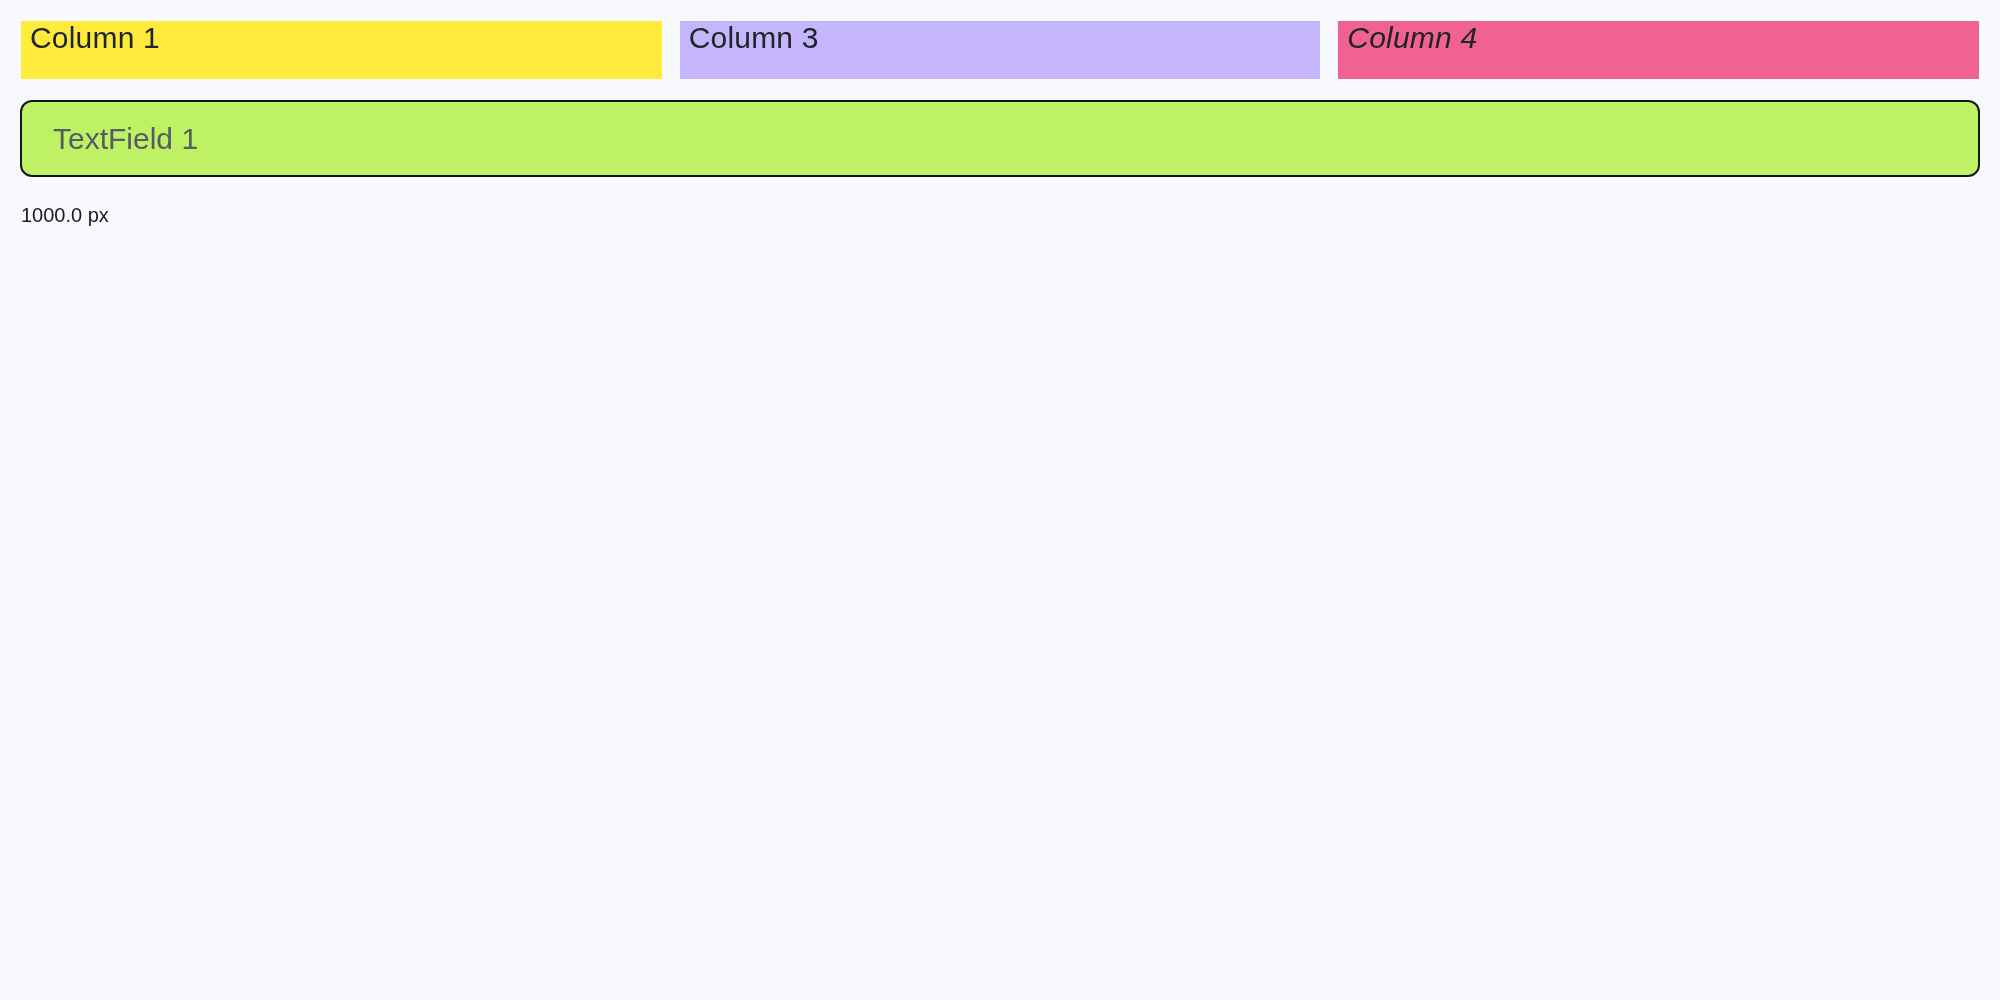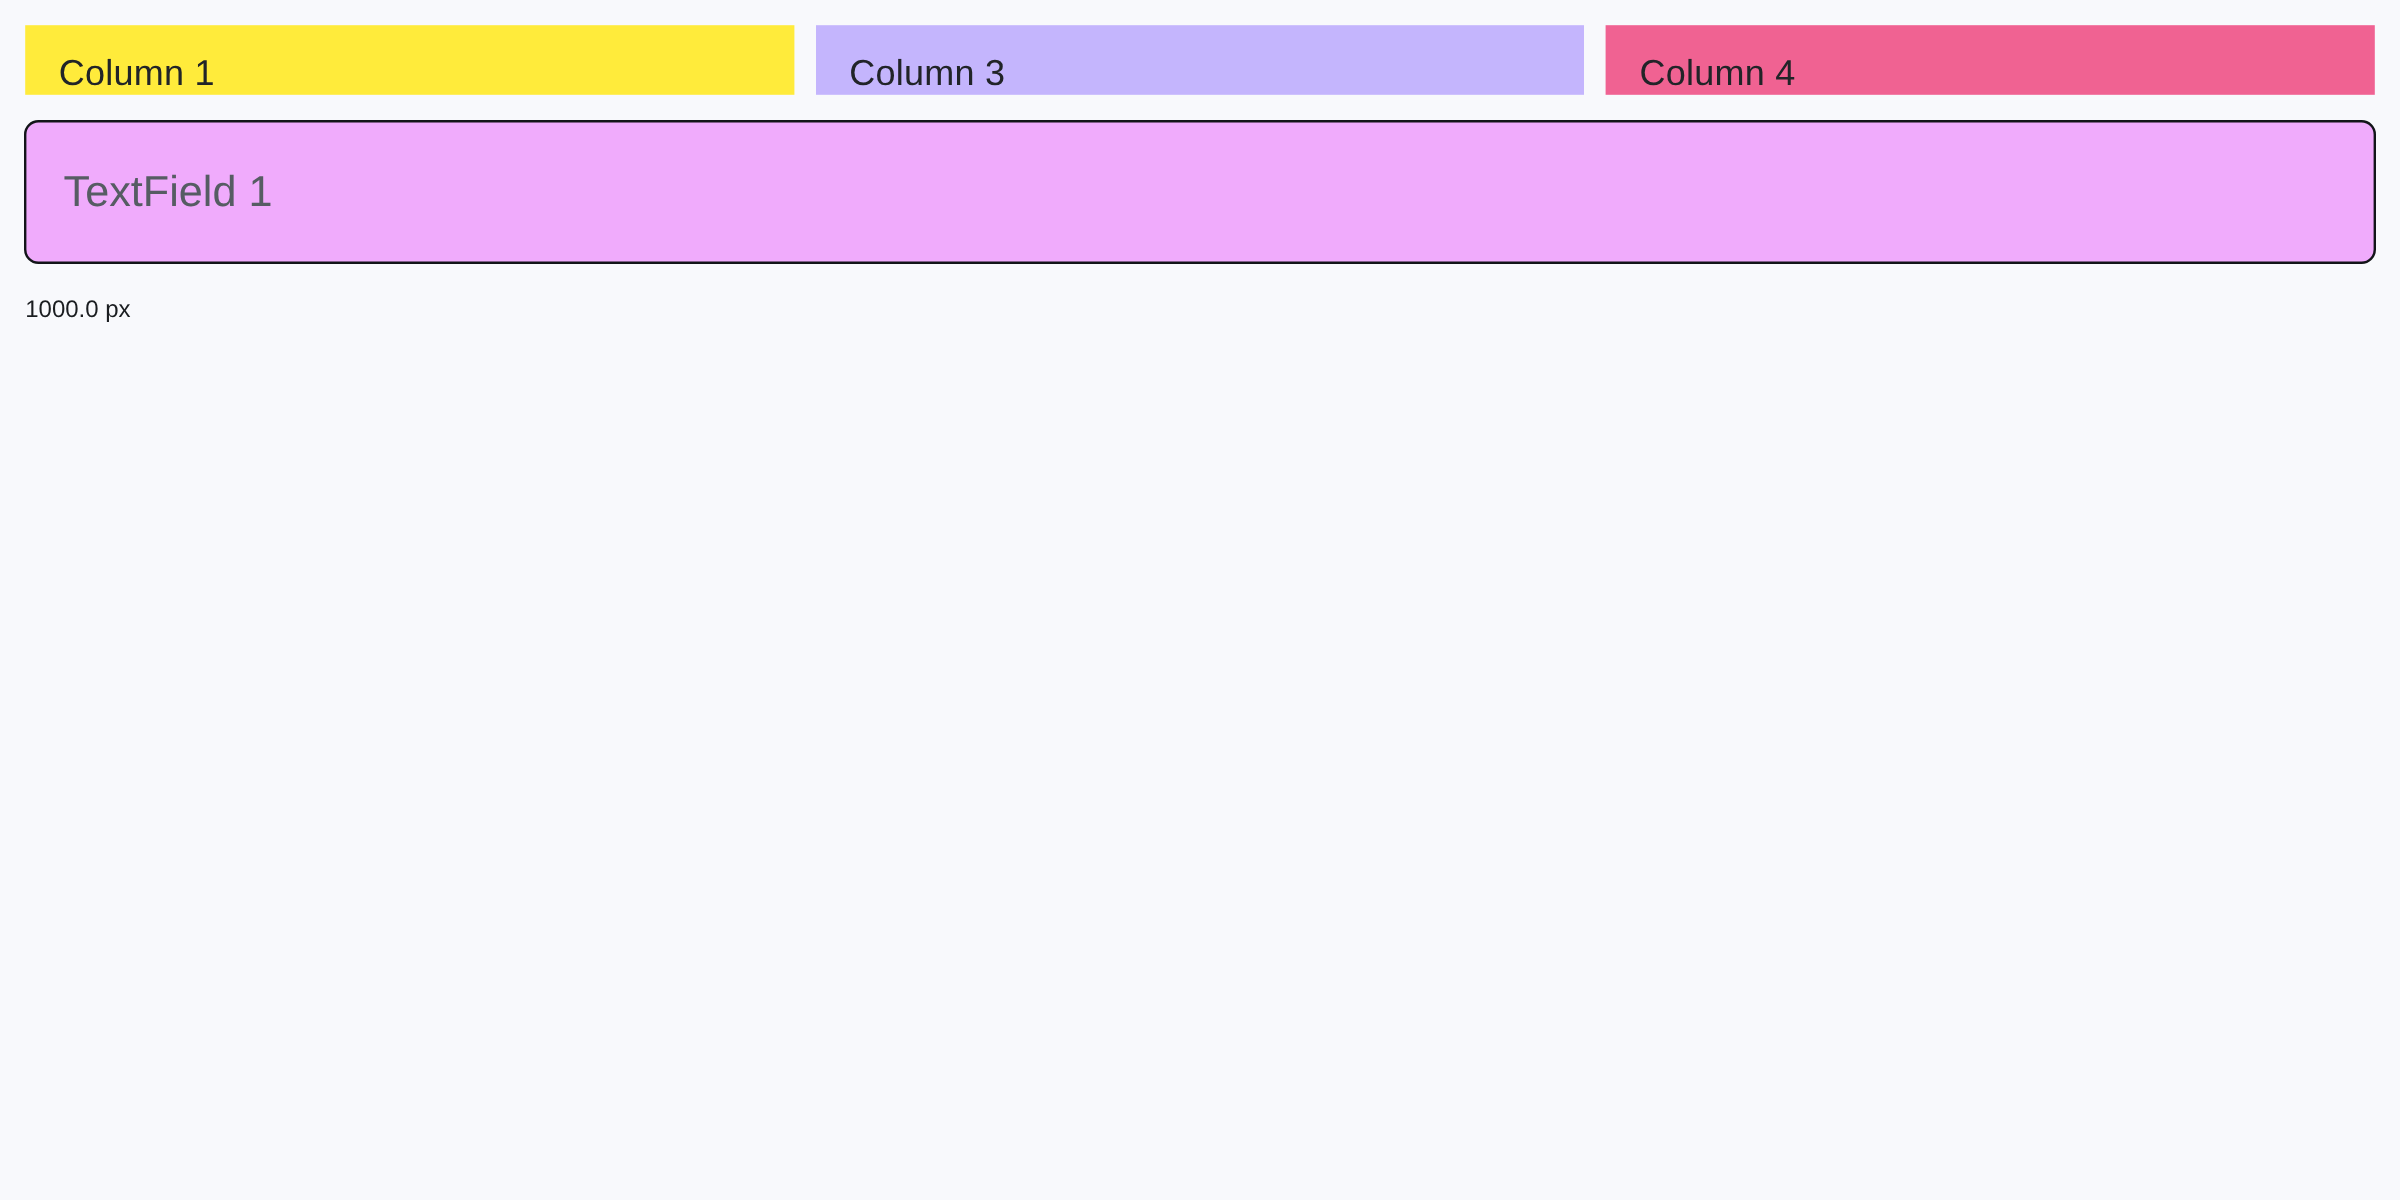--- a/index.html
+++ b/index.html
@@ -18,43 +18,43 @@
   
   .band {
     display: flex;
     gap: 18px;
     padding: 21px 21px 0 21px;
   }
   .band .col {
     flex: 1 1 0;
     height: 58px;
     display: flex;
-    align-items: flex-end;
-    padding-left: 28px;
+    align-items: flex-start;
+    padding-left: 9px;
     font-size: 30px;
     letter-spacing: 0.2px;
     color: #212428;
   }
 
   
   .fields {
     display: flex;
     gap: 24px;
     padding: 21px 20px 0 20px;
   }
   .fields input {
     flex: 1 1 0;
-    height: 120px;
+    height: 77px;
     min-width: 0;
     border: 2.5px solid #131519;
     border-radius: 12px;
-    background: #f0abfc;
+    background: #bef264;
     padding: 0 20px 0 31px;
     font-family: "Liberation Sans", sans-serif;
-    font-size: 36px;
+    font-size: 30px;
     color: #24282c;
     outline: none;
   }
   .fields input::placeholder {
     color: #565C63;
     opacity: 1;
   }
 
   
   .width-label {
@@ -66,21 +66,21 @@
 </head>
 <body style="background-color: rgb(248, 249, 252);">
 
 <div class="band">
   <div class="col" style="background-color: rgb(255, 235, 59);">
     <span>Column 1</span>
   </div>
   <div class="col" style="background-color: #c4b5fd;">
     <span>Column 3</span>
   </div>
-  <div class="col" style="background-color: rgb(240, 98, 146);">
+  <div class="col" style="background-color: rgb(240, 98, 146); font-style: italic;">
     <span>Column 4</span>
   </div>
 </div>
 
 <div class="fields">
   <input type="text" placeholder="TextField 1" style="">
 </div>
 
 <div class="width-label">1000.0 px</div>
 

